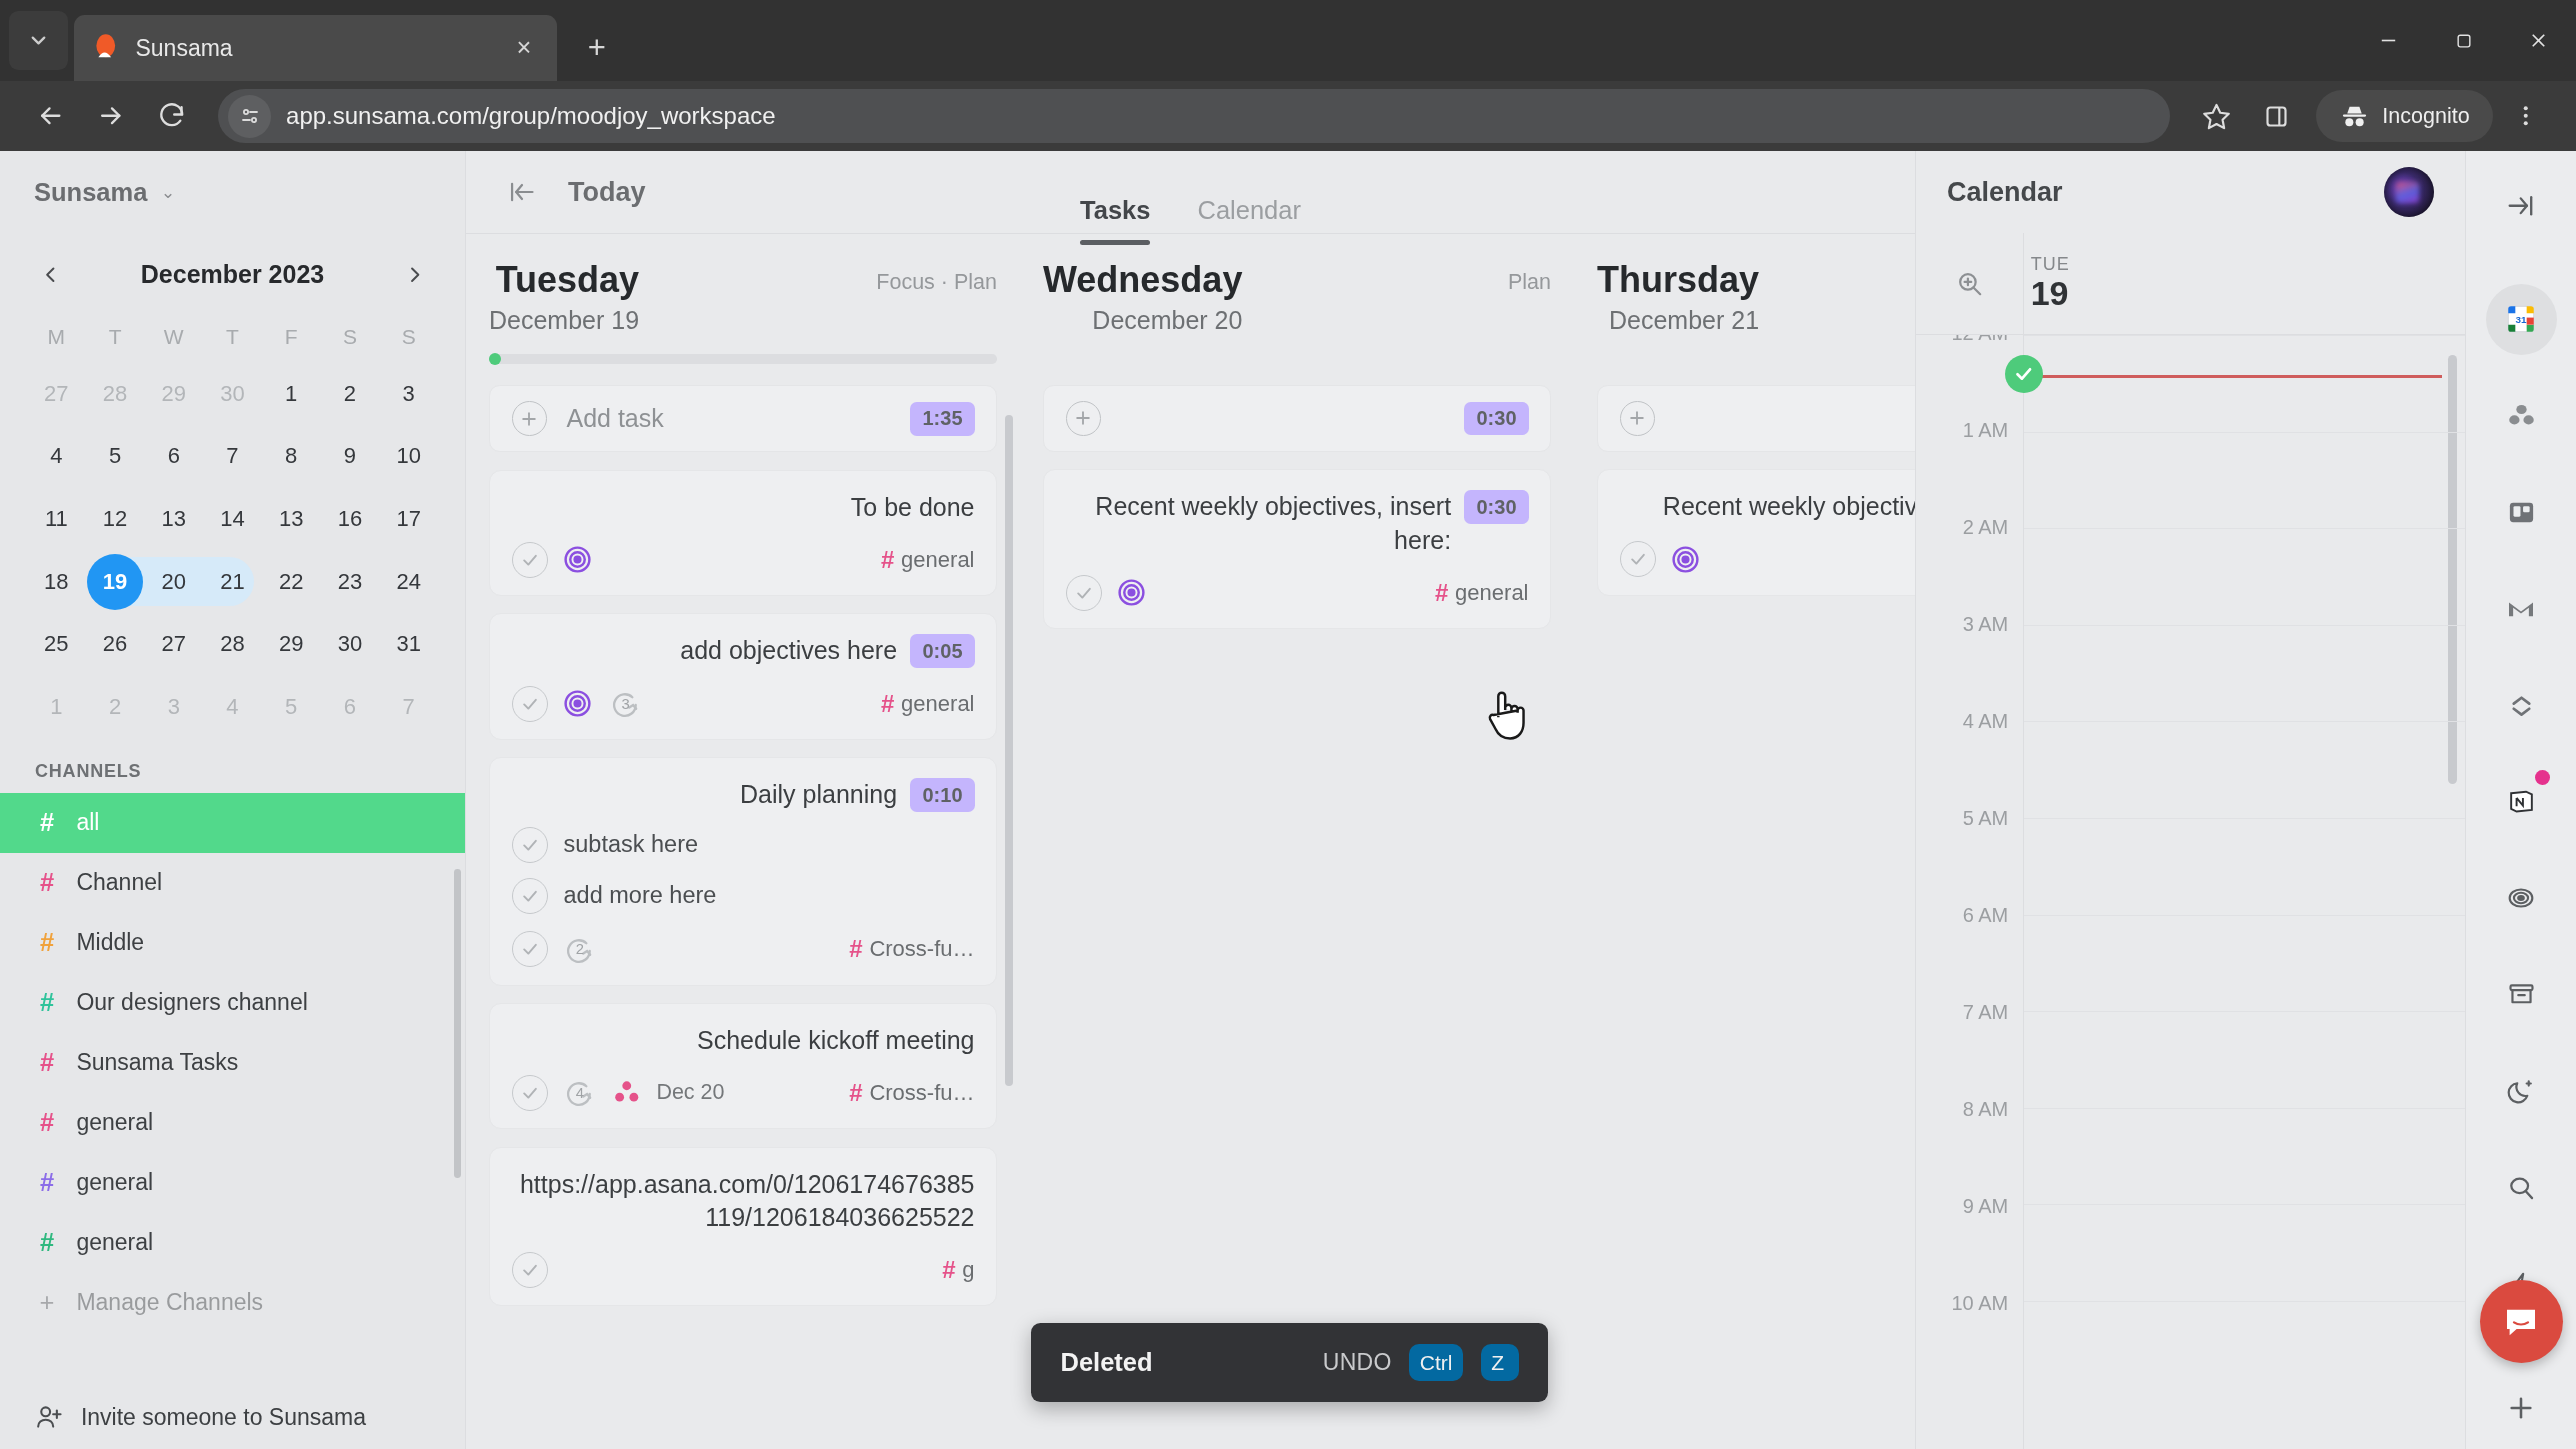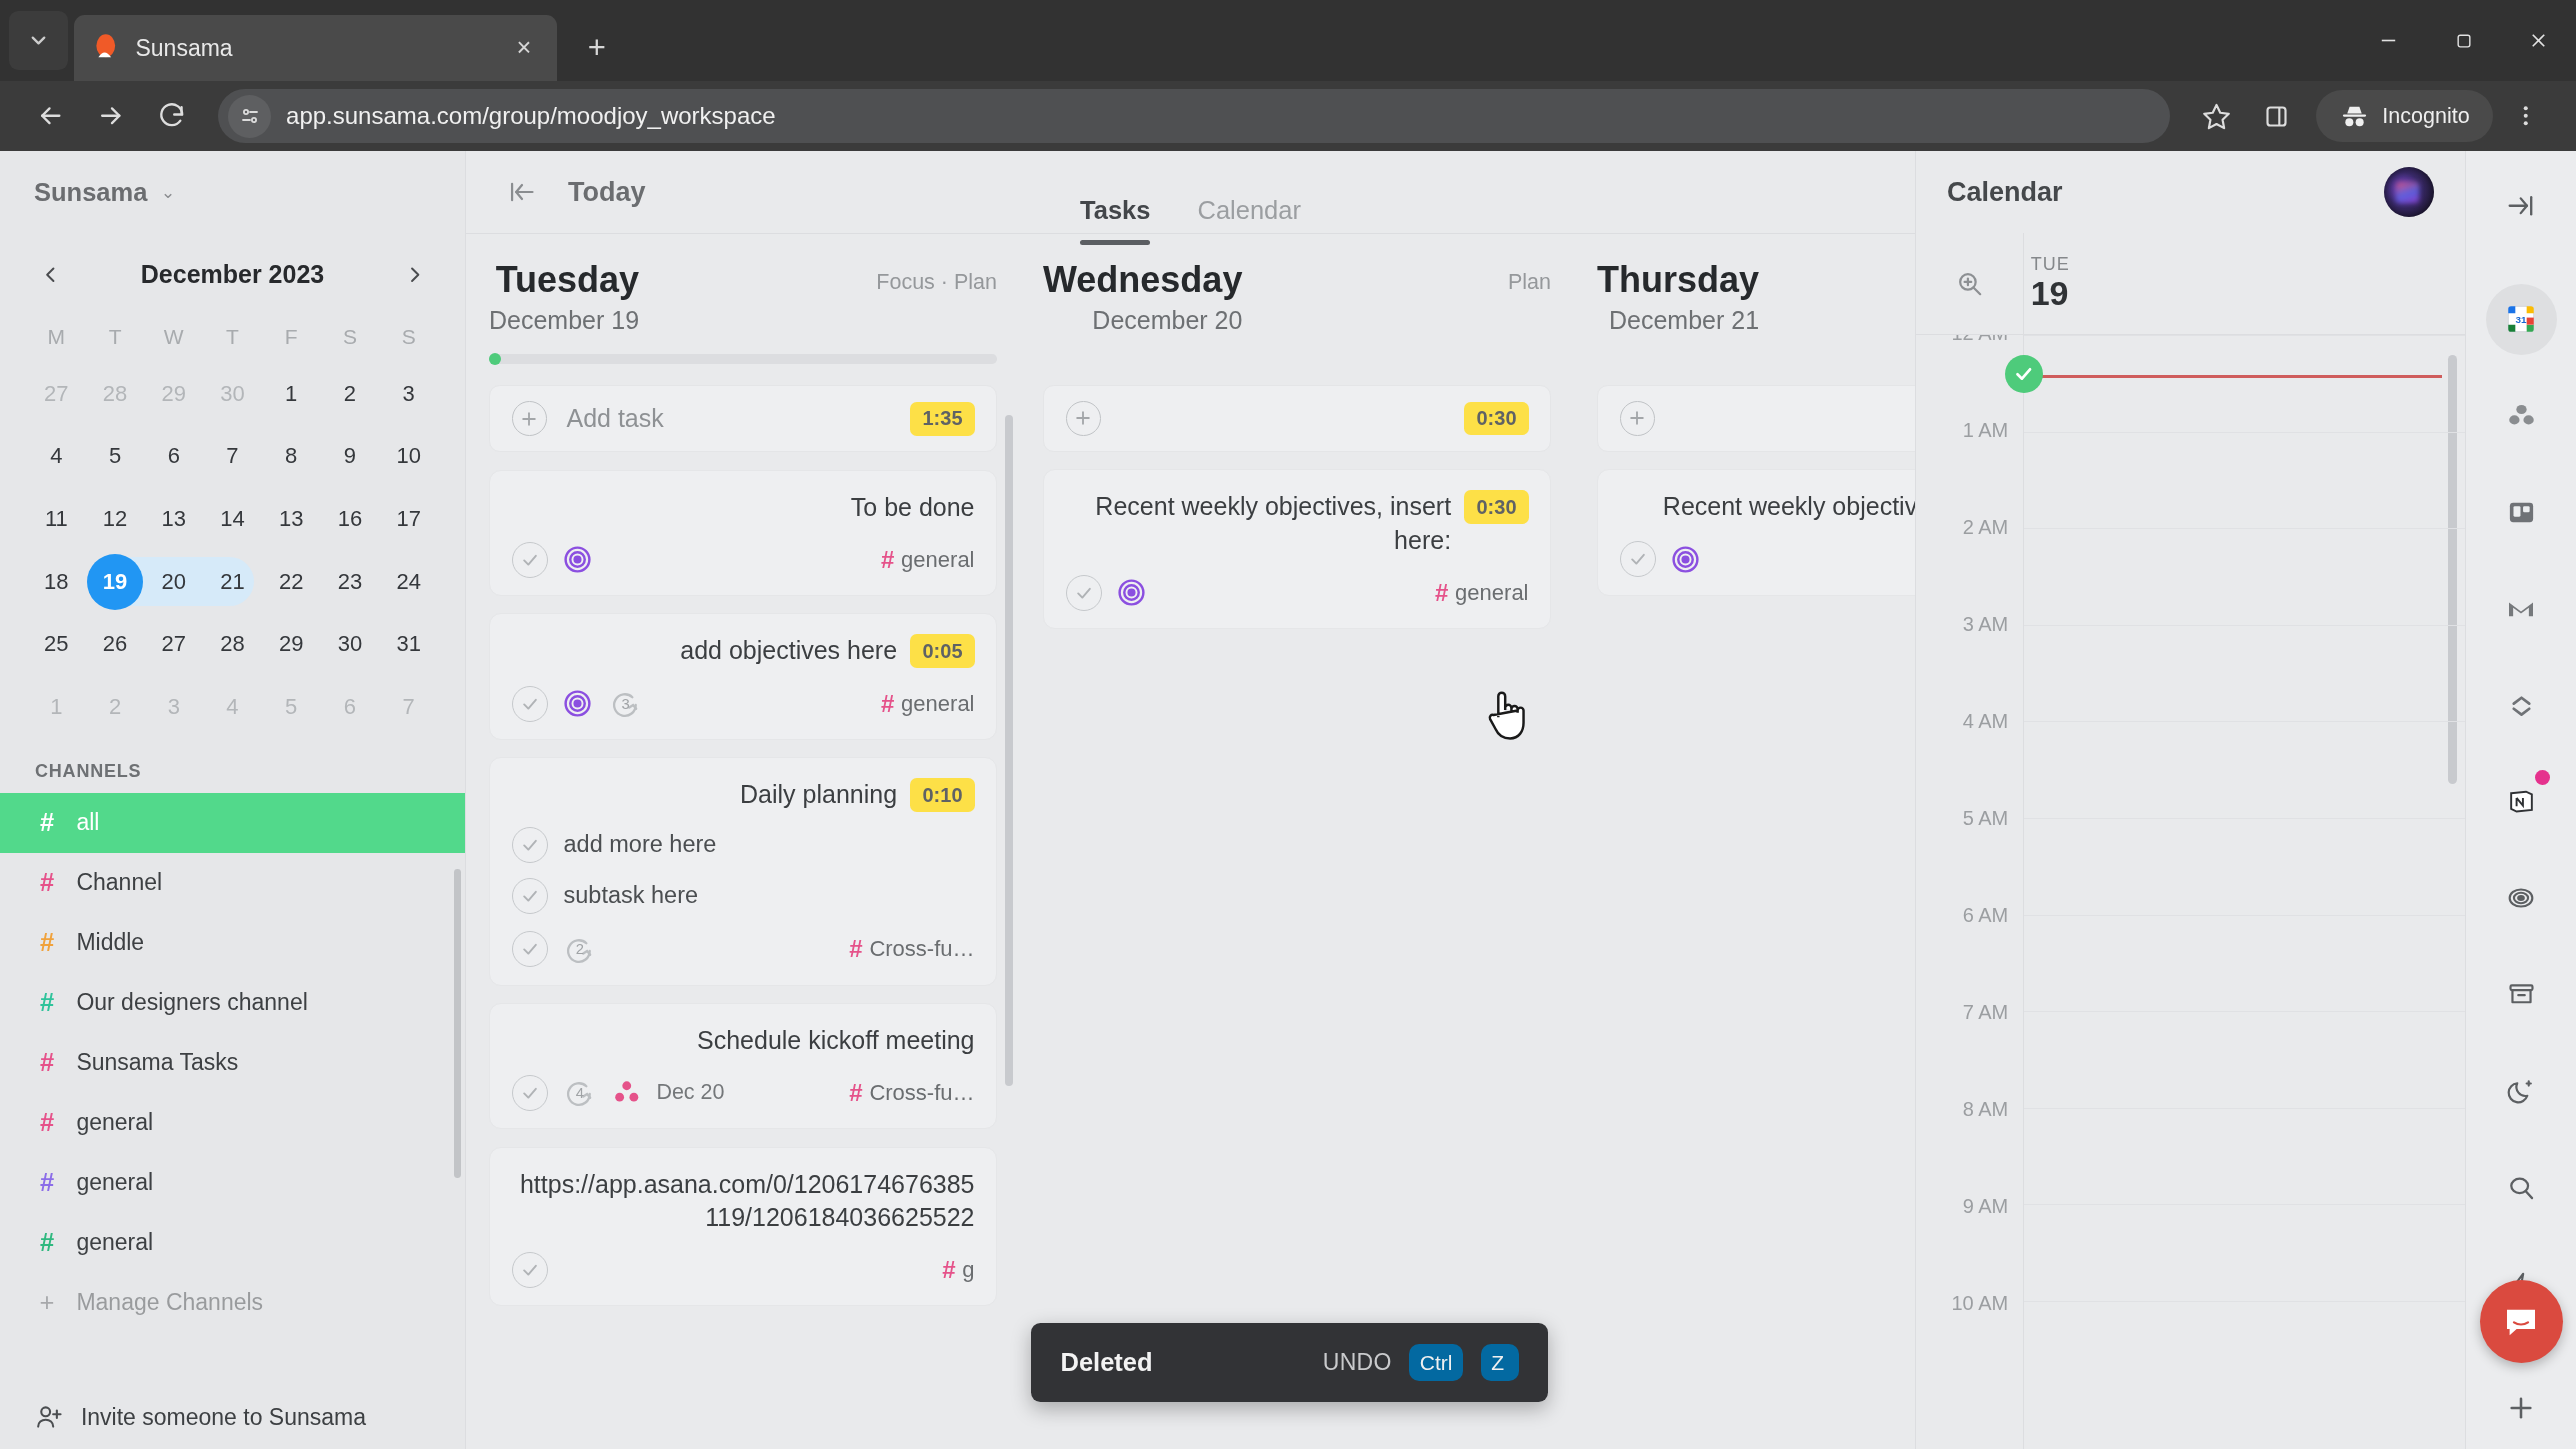--- a/index.html
+++ b/index.html
@@ -127,21 +127,21 @@
 
   .addtask {
     margin-top:21.5px; height:67px; background:#eeeff1; border-radius:10.7px;
     display:flex; align-items:center; padding:0 21.5px; gap:20px; border:0.7px solid #e4e5e7;
   }
   .circ {
     width:35px; height:35px; border-radius:17.4px; border:1.3px solid #c0c3c6;
     display:flex; align-items:center; justify-content:center; color:#a3a6a9; flex:0 0 35px;
   }
   .addtask-label { font-size:25px; color:#8e9194; }
-  .pill { margin-left:auto; background:#fde047; color:#5f6265; font-size:20px;
+  .pill { margin-left:auto; background:#c4b5fd; color:#5f6265; font-size:20px;
           font-weight:600; border-radius:6.7px; padding:5.4px 12px; }
 
   .card { margin-top:17.4px; background:#eeeff1; border-radius:12px; padding:20px 21.5px 17.4px 21.5px;
           border:0.7px solid #e5e6e8; }
   .card-top { display:flex; align-items:flex-start; gap:13.4px; }
   .card-title { font-size:25px; color:#3b3e41; line-height:1.34; flex:1; word-break:break-word; }
   .card-foot { display:flex; align-items:center; gap:14.8px; margin-top:17.4px; }
   .chk { width:36px; height:36px; border-radius:18px; border:1.3px solid #c6c9cc;
          display:flex; align-items:center; justify-content:center; flex:0 0 36px; }
   .target { width:31px; height:31px; flex:0 0 31px; }
@@ -619,29 +619,29 @@
               <div class="card-top">
                 <span class="card-title">Daily planning</span>
                 <span class="pill">0:10</span>
               </div>
               <div class="subtask">
                 <span class="chk">
                   <svg width="20" height="20" viewBox="0 0 24 24" fill="none" stroke="#b0b3b6" stroke-width="2.3" stroke-linecap="round" stroke-linejoin="round">
                     <polyline points="5 12.5 10 17.5 19 7"></polyline>
                   </svg>
                 </span>
-                <span class="subtask-label">add more here</span>
+                <span class="subtask-label">subtask here</span>
               </div>
               <div class="subtask">
                 <span class="chk">
                   <svg width="20" height="20" viewBox="0 0 24 24" fill="none" stroke="#b0b3b6" stroke-width="2.3" stroke-linecap="round" stroke-linejoin="round">
                     <polyline points="5 12.5 10 17.5 19 7"></polyline>
                   </svg>
                 </span>
-                <span class="subtask-label">subtask here</span>
+                <span class="subtask-label">add more here</span>
               </div>
               <div class="card-foot">
                 <span class="chk">
                   <svg width="20" height="20" viewBox="0 0 24 24" fill="none" stroke="#b0b3b6" stroke-width="2.3" stroke-linecap="round" stroke-linejoin="round">
                     <polyline points="5 12.5 10 17.5 19 7"></polyline>
                   </svg>
                 </span>
                 <span class="repeat"><svg width="35" height="35" viewBox="0 0 24 24" fill="none" stroke="#bcbfc2" stroke-width="1.6" stroke-linecap="round">
                     <path d="M19 13a7.4 7.4 0 1 1-2.3-5.3"></path>
                     <polyline points="19.3 15.6 17.2 13 14.6 14.8"></polyline>

